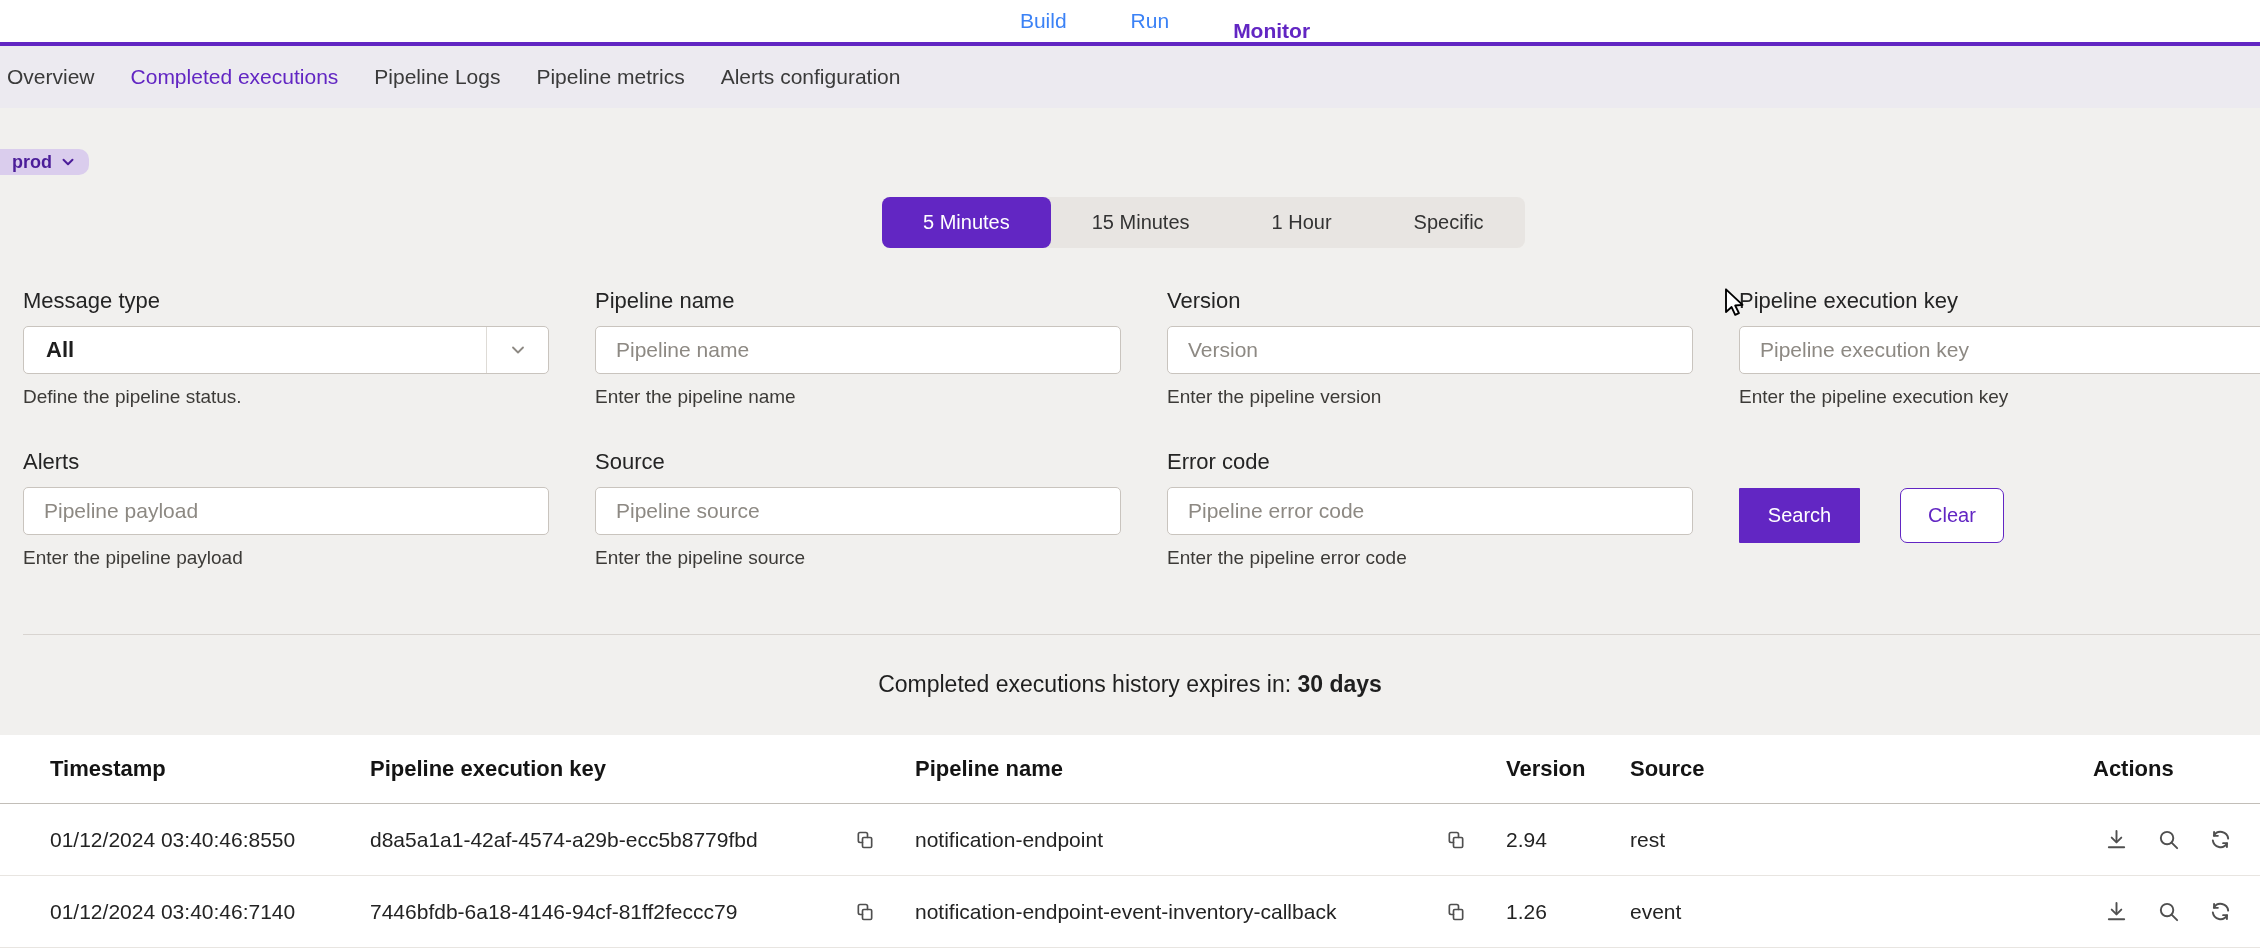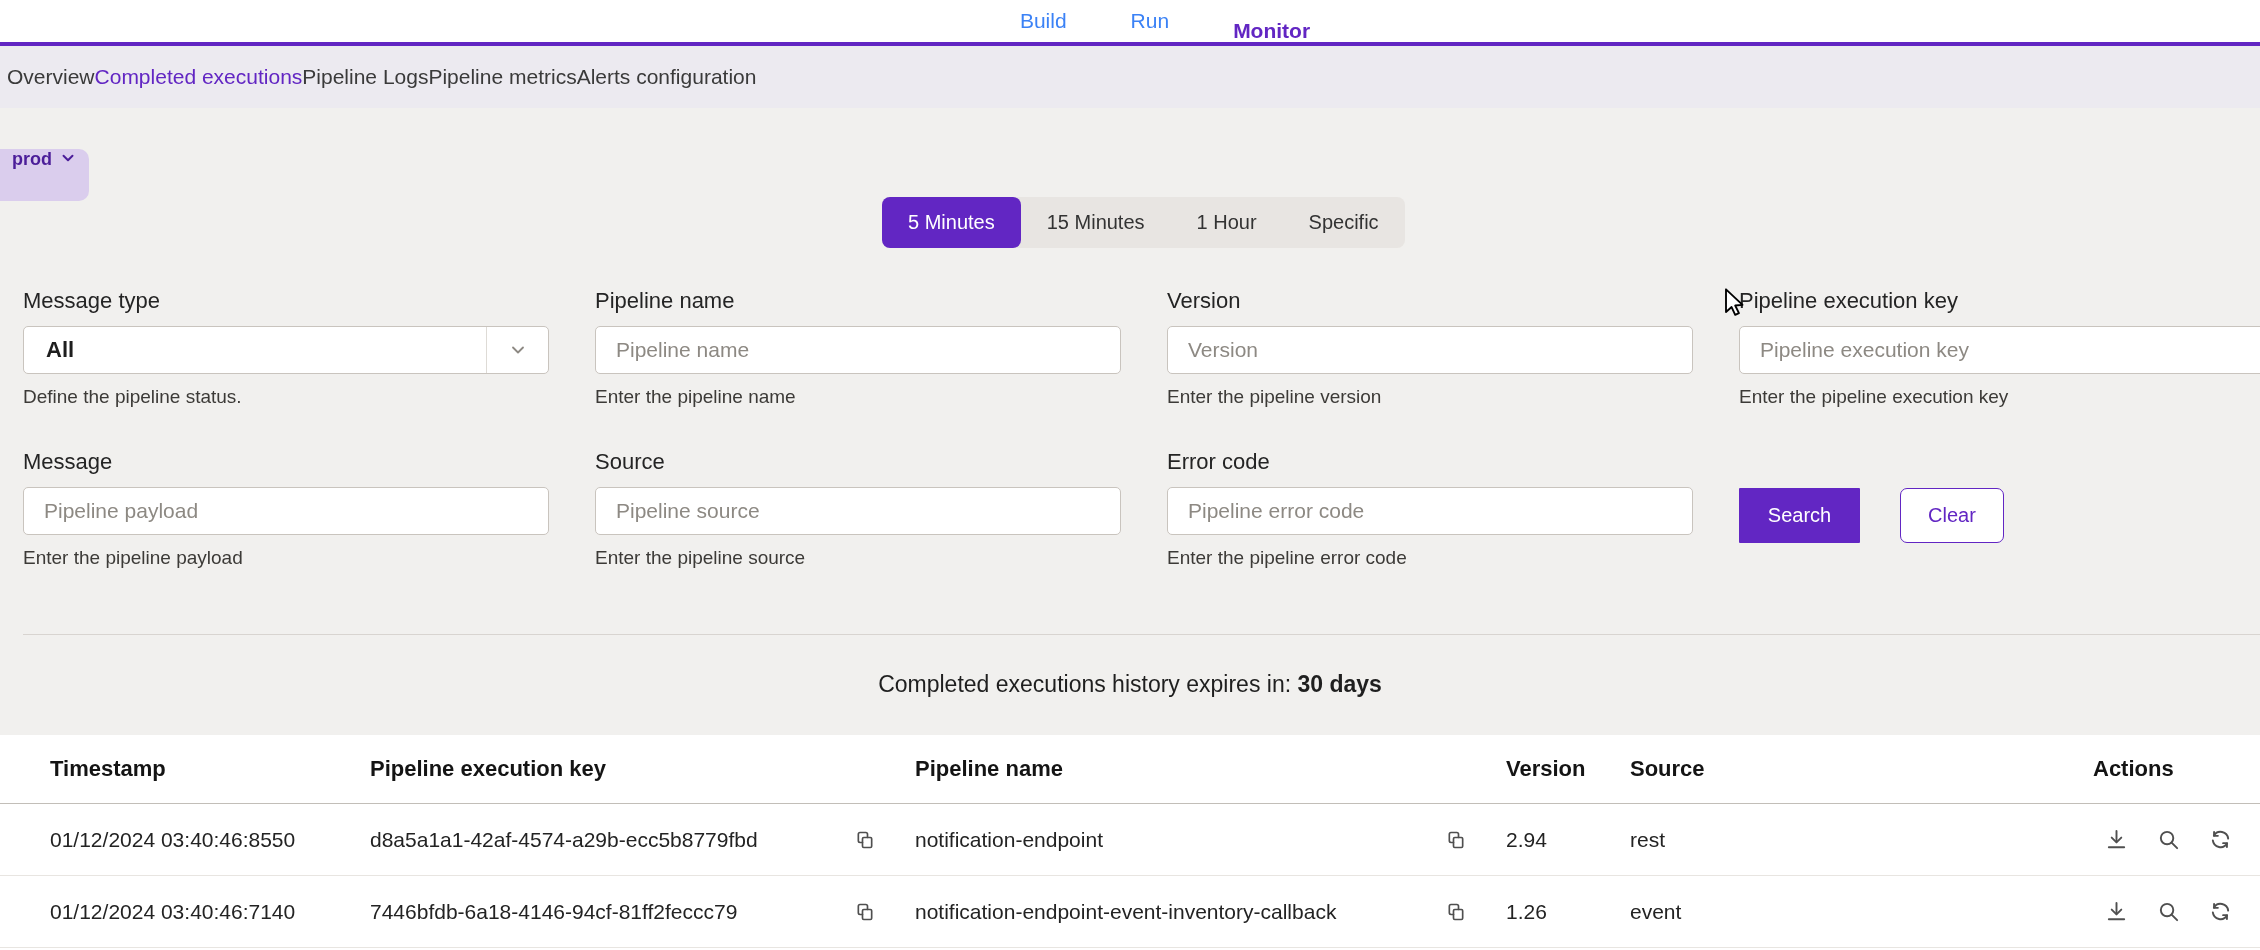--- a/index.html
+++ b/index.html
@@ -13,35 +13,35 @@
 
   
   .topbar { position:absolute; top:0; left:0; width:100%; height:46px; background:#ffffff;
             border-bottom:4px solid var(--accent,#6226c3); display:flex; align-items:center; justify-content:center; }
   .topnav { display:flex; gap:64px; margin-left:70px; align-items:center; }
   .topnav-item { font-size:21px; color:#3b82f6; cursor:pointer; }
   .topnav-item.active { color:var(--accent,#6226c3); font-weight:700;margin-top:20px; }
 
   
   .subnav { position:absolute; top:46px; left:0; width:100%; height:62px; background:var(--subnav-bg,#eceaf0);
-            display:flex; align-items:center; padding-left:7px; }
+            display:flex; align-items:center; gap:36px; padding-left:7px; }
   .tab { font-size:21px; color:#3a3a3a; cursor:pointer; white-space:nowrap; }
   .tab.active { color:var(--accent,#6226c3); }
 
   
-  .env-chip { position:absolute; top:149px; left:0; height:52px; padding:0 12px;
+  .env-chip { position:absolute; top:149px; left:0; height:26px; padding:0 12px;
               background:var(--chip-bg,#dacded); color:var(--chip-text,#4b1d99);
-              border-radius:0 10px 10px 0; display:flex; gap:7px;
+              border-radius:0 10px 10px 0; display:flex; align-items:center; gap:7px;
               font-size:18px; font-weight:700; cursor:pointer; }
 
   
   .time-group { position:absolute; top:197px; left:882px; height:51px; display:flex;
                 background:#e8e5e2; border-radius:8px; }
   .time-btn { border:none; background:transparent; font-family:inherit; font-size:20px; color:#333;
-              padding:0 26px; cursor:pointer; white-space:nowrap; }
+              padding:0 41px; cursor:pointer; white-space:nowrap; }
   .time-btn.active { background:var(--accent,#6226c3); color:#fff; border-radius:8px; }
 
   
   .filters { position:absolute; top:288px; left:23px; display:grid;
              grid-template-columns:526px 526px 526px 560px; column-gap:46px; row-gap:41px; }
   .field label { display:block; font-size:22px; line-height:25px; color:#242424; margin-bottom:13px; }
   .text-input, .select { width:526px; height:48px; background:#fff; border:1px solid #c9c4be; border-radius:5px; }
   .text-input { padding:0 20px; font-size:21px; color:#222; font-family:inherit; outline:none; }
   .text-input::placeholder { color:#8d8983; }
   .field.wide .text-input { width:560px; }
@@ -137,21 +137,21 @@
     <div class="helper">Enter the pipeline version</div>
   </div>
 
   <div class="field wide">
     <label>Pipeline execution key</label>
     <input class="text-input" placeholder="Pipeline execution key" style="">
     <div class="helper">Enter the pipeline execution key</div>
   </div>
 
   <div class="field">
-    <label>Message</label>
+    <label>Alerts</label>
     <input class="text-input" placeholder="Pipeline payload" style="">
     <div class="helper">Enter the pipeline payload</div>
   </div>
 
   <div class="field">
     <label>Source</label>
     <input class="text-input" placeholder="Pipeline source" style="">
     <div class="helper">Enter the pipeline source</div>
   </div>
 

